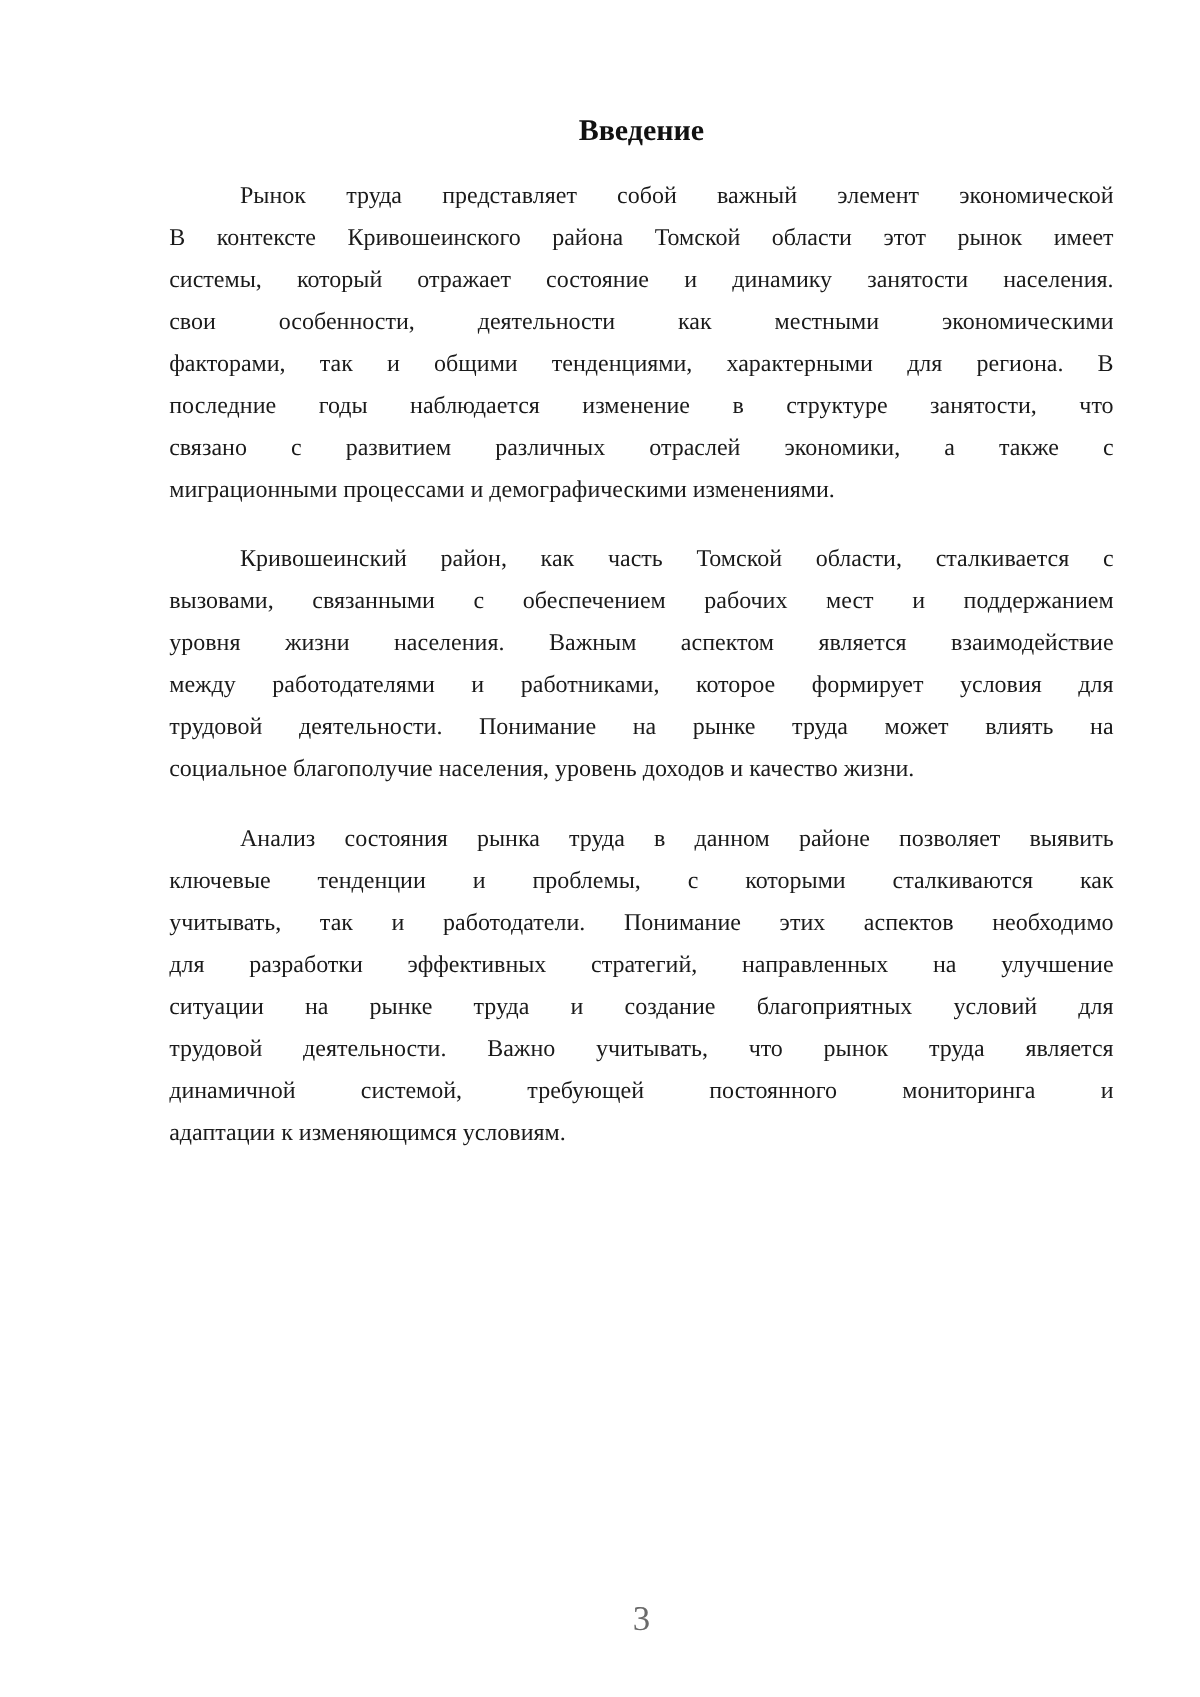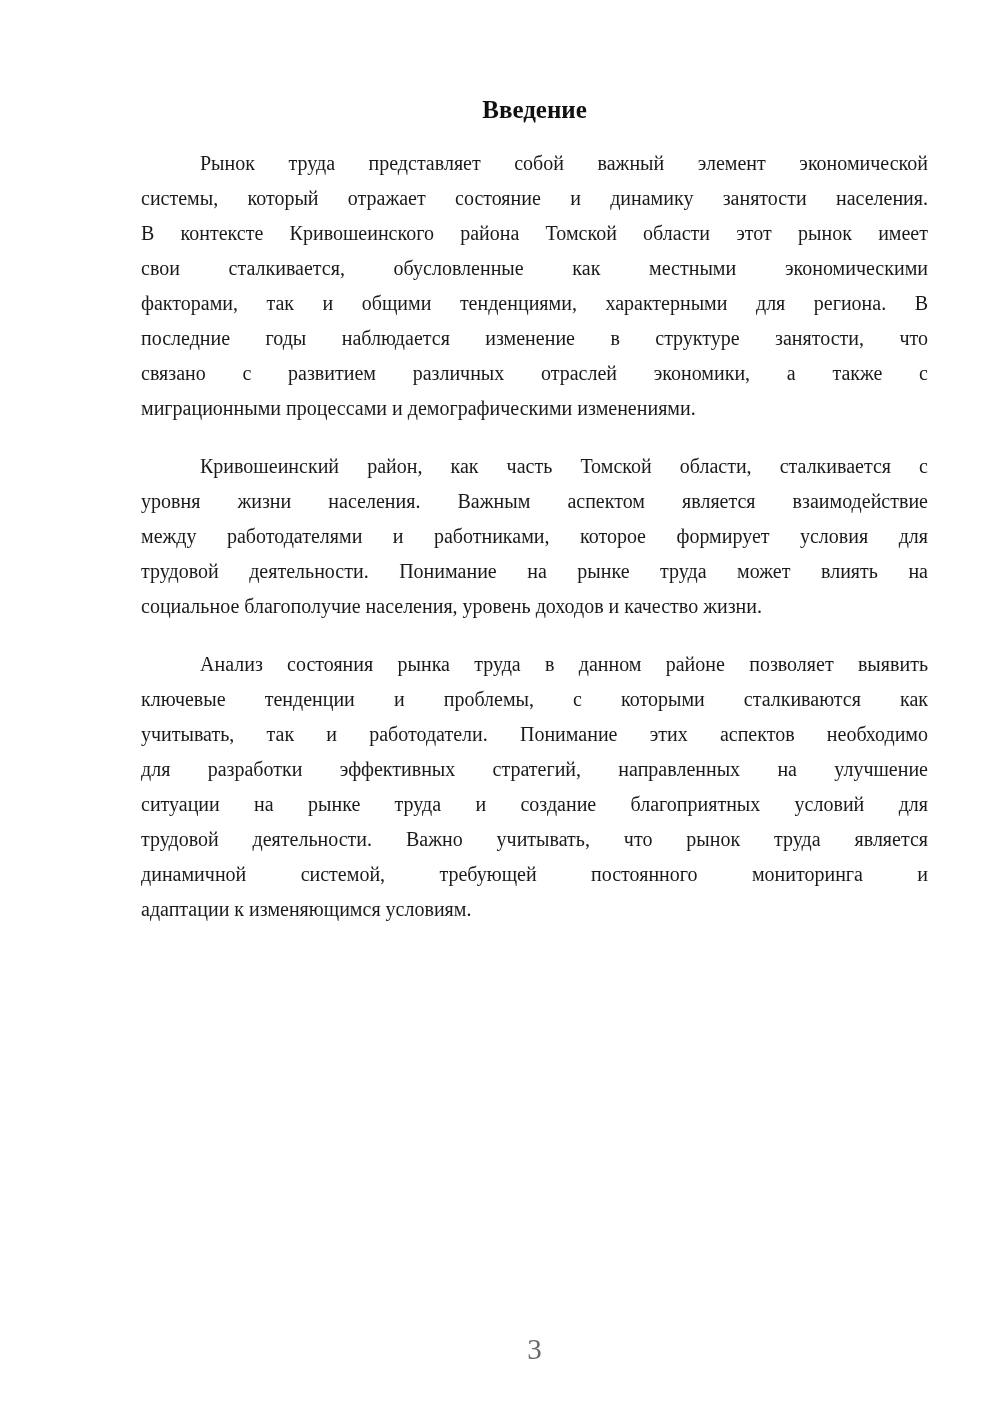--- a/index.html
+++ b/index.html
@@ -65,31 +65,32 @@
 </head>
 <body>
 
 <div class="page">
   <div class="content">
 
     <h1 class="doc-title">Введение</h1>
 
     <div class="para">
       <div class="line first">Рынок труда представляет собой важный элемент экономической</div>
+      <div class="line">В контексте Кривошеинского района Томской области этот рынок имеет</div>
       <div class="line">системы, который отражает состояние и динамику занятости населения.</div>
-      <div class="line">В контексте Кривошеинского района Томской области этот рынок имеет</div>
-      <div class="line">свои сталкивается, обусловленные как местными экономическими</div>
+      <div class="line">свои особенности, деятельности как местными экономическими</div>
       <div class="line">факторами, так и общими тенденциями, характерными для региона. В</div>
       <div class="line">последние годы наблюдается изменение в структуре занятости, что</div>
       <div class="line">связано с развитием различных отраслей экономики, а также с</div>
       <div class="line last">миграционными процессами и демографическими изменениями.</div>
     </div>
 
     <div class="para">
       <div class="line first">Кривошеинский район, как часть Томской области, сталкивается с</div>
+      <div class="line">вызовами, связанными с обеспечением рабочих мест и поддержанием</div>
       <div class="line">уровня жизни населения. Важным аспектом является взаимодействие</div>
       <div class="line">между работодателями и работниками, которое формирует условия для</div>
       <div class="line">трудовой деятельности. Понимание на рынке труда может влиять на</div>
       <div class="line last">социальное благополучие населения, уровень доходов и качество жизни.</div>
     </div>
 
     <div class="para last-para">
       <div class="line first">Анализ состояния рынка труда в данном районе позволяет выявить</div>
       <div class="line">ключевые тенденции и проблемы, с которыми сталкиваются как</div>
       <div class="line">учитывать, так и работодатели. Понимание этих аспектов необходимо</div>

